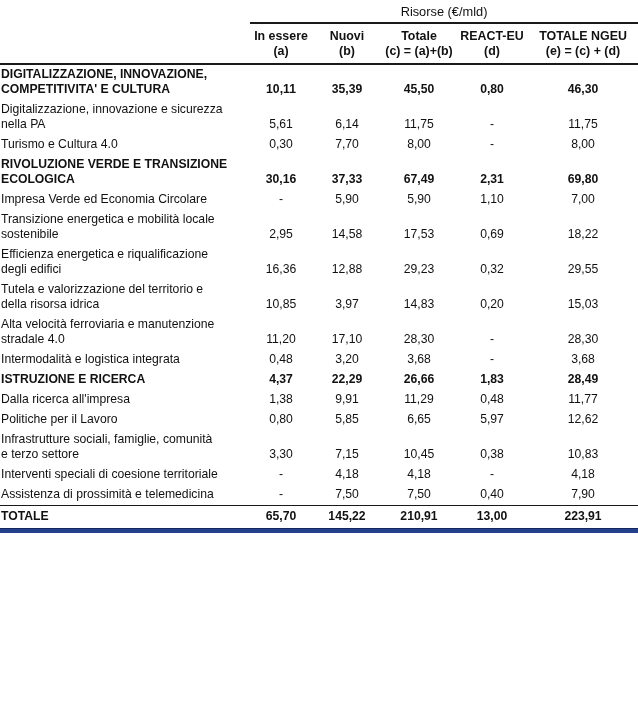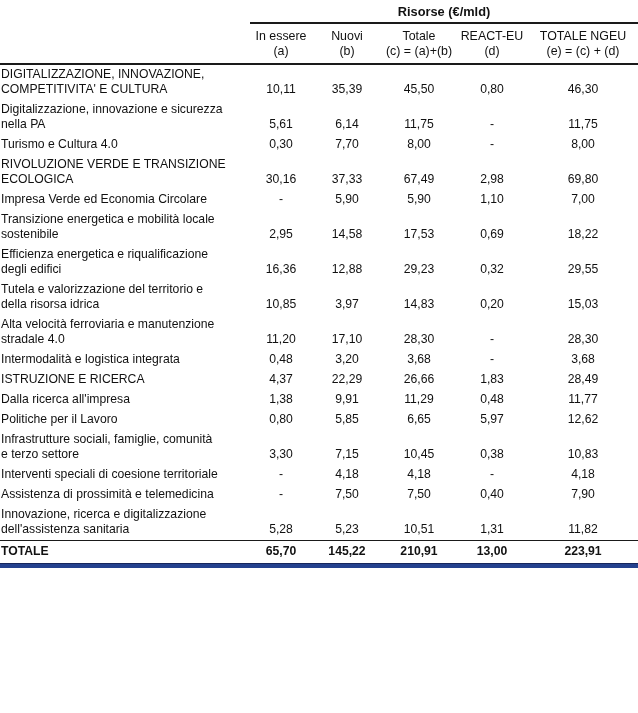--- a/index.html
+++ b/index.html
@@ -31,51 +31,51 @@
 
   td, th {
     padding: 0;
     font-size: 12.2px;
     line-height: 15px;
     vertical-align: bottom;
   }
   
   .group-header-cell {
     text-align: center;
-    font-weight: bold;
+    font-weight: normal;
     font-size: 12.8px;
     padding: 2px 0 3px 0;
     border-bottom: 2px solid #1a1a1a;
   }
   .corner-cell { border-bottom: none; }
 
   
   th.colh {
     text-align: center;
-    font-weight: normal;
+    font-weight: bold;
     font-size: 12.4px;
     line-height: 15px;
     padding: 5px 0 4px 0;
     border-bottom: 2.5px solid #1a1a1a;
     vertical-align: bottom;
   }
   th.colh-empty {
     border-bottom: 2.5px solid #1a1a1a;
   }
 
   
   tbody td { padding: 2px 0 3px 0; }
   td.lbl {
     text-align: left;
     white-space: pre-line;
     padding-left: 1px;
     padding-right: 4px;
   }
   td.val { text-align: center; }
-  tr.bold td { font-weight: normal; }
+  tr.bold td { font-weight: bold; }
   tr.total-row td {
     border-top: 1.3px solid #1a1a1a;
     font-weight: bold;
     padding-top: 3px;
     padding-bottom: 4px;
   }
   .bottom-accent-bar {
     width: 638px;
     height: 4px;
     border-top: 1px solid #17265c;
@@ -150,21 +150,21 @@
           <td class="val">8,00</td>
           <td class="val">-</td>
           <td class="val">8,00</td>
         </tr>
         <tr class="bold">
           <td class="lbl">RIVOLUZIONE VERDE E TRANSIZIONE
 ECOLOGICA</td>
           <td class="val">30,16</td>
           <td class="val">37,33</td>
           <td class="val">67,49</td>
-          <td class="val">2,98</td>
+          <td class="val">2,31</td>
           <td class="val">69,80</td>
         </tr>
         <tr>
           <td class="lbl">Impresa Verde ed Economia Circolare</td>
           <td class="val">-</td>
           <td class="val">5,90</td>
           <td class="val">5,90</td>
           <td class="val">1,10</td>
           <td class="val">7,00</td>
         </tr>
@@ -254,29 +254,20 @@
           <td class="val">4,18</td>
         </tr>
         <tr>
           <td class="lbl">Assistenza di prossimità e telemedicina</td>
           <td class="val">-</td>
           <td class="val">7,50</td>
           <td class="val">7,50</td>
           <td class="val">0,40</td>
           <td class="val">7,90</td>
         </tr>
-        <tr>
-          <td class="lbl">Innovazione, ricerca e digitalizzazione
-dell'assistenza sanitaria</td>
-          <td class="val">5,28</td>
-          <td class="val">5,23</td>
-          <td class="val">10,51</td>
-          <td class="val">1,31</td>
-          <td class="val">11,82</td>
-        </tr>
         <tr class="bold total-row">
           <td class="lbl">TOTALE</td>
           <td class="val">65,70</td>
           <td class="val">145,22</td>
           <td class="val">210,91</td>
           <td class="val">13,00</td>
           <td class="val">223,91</td>
         </tr>
       </tbody>
   </table>

